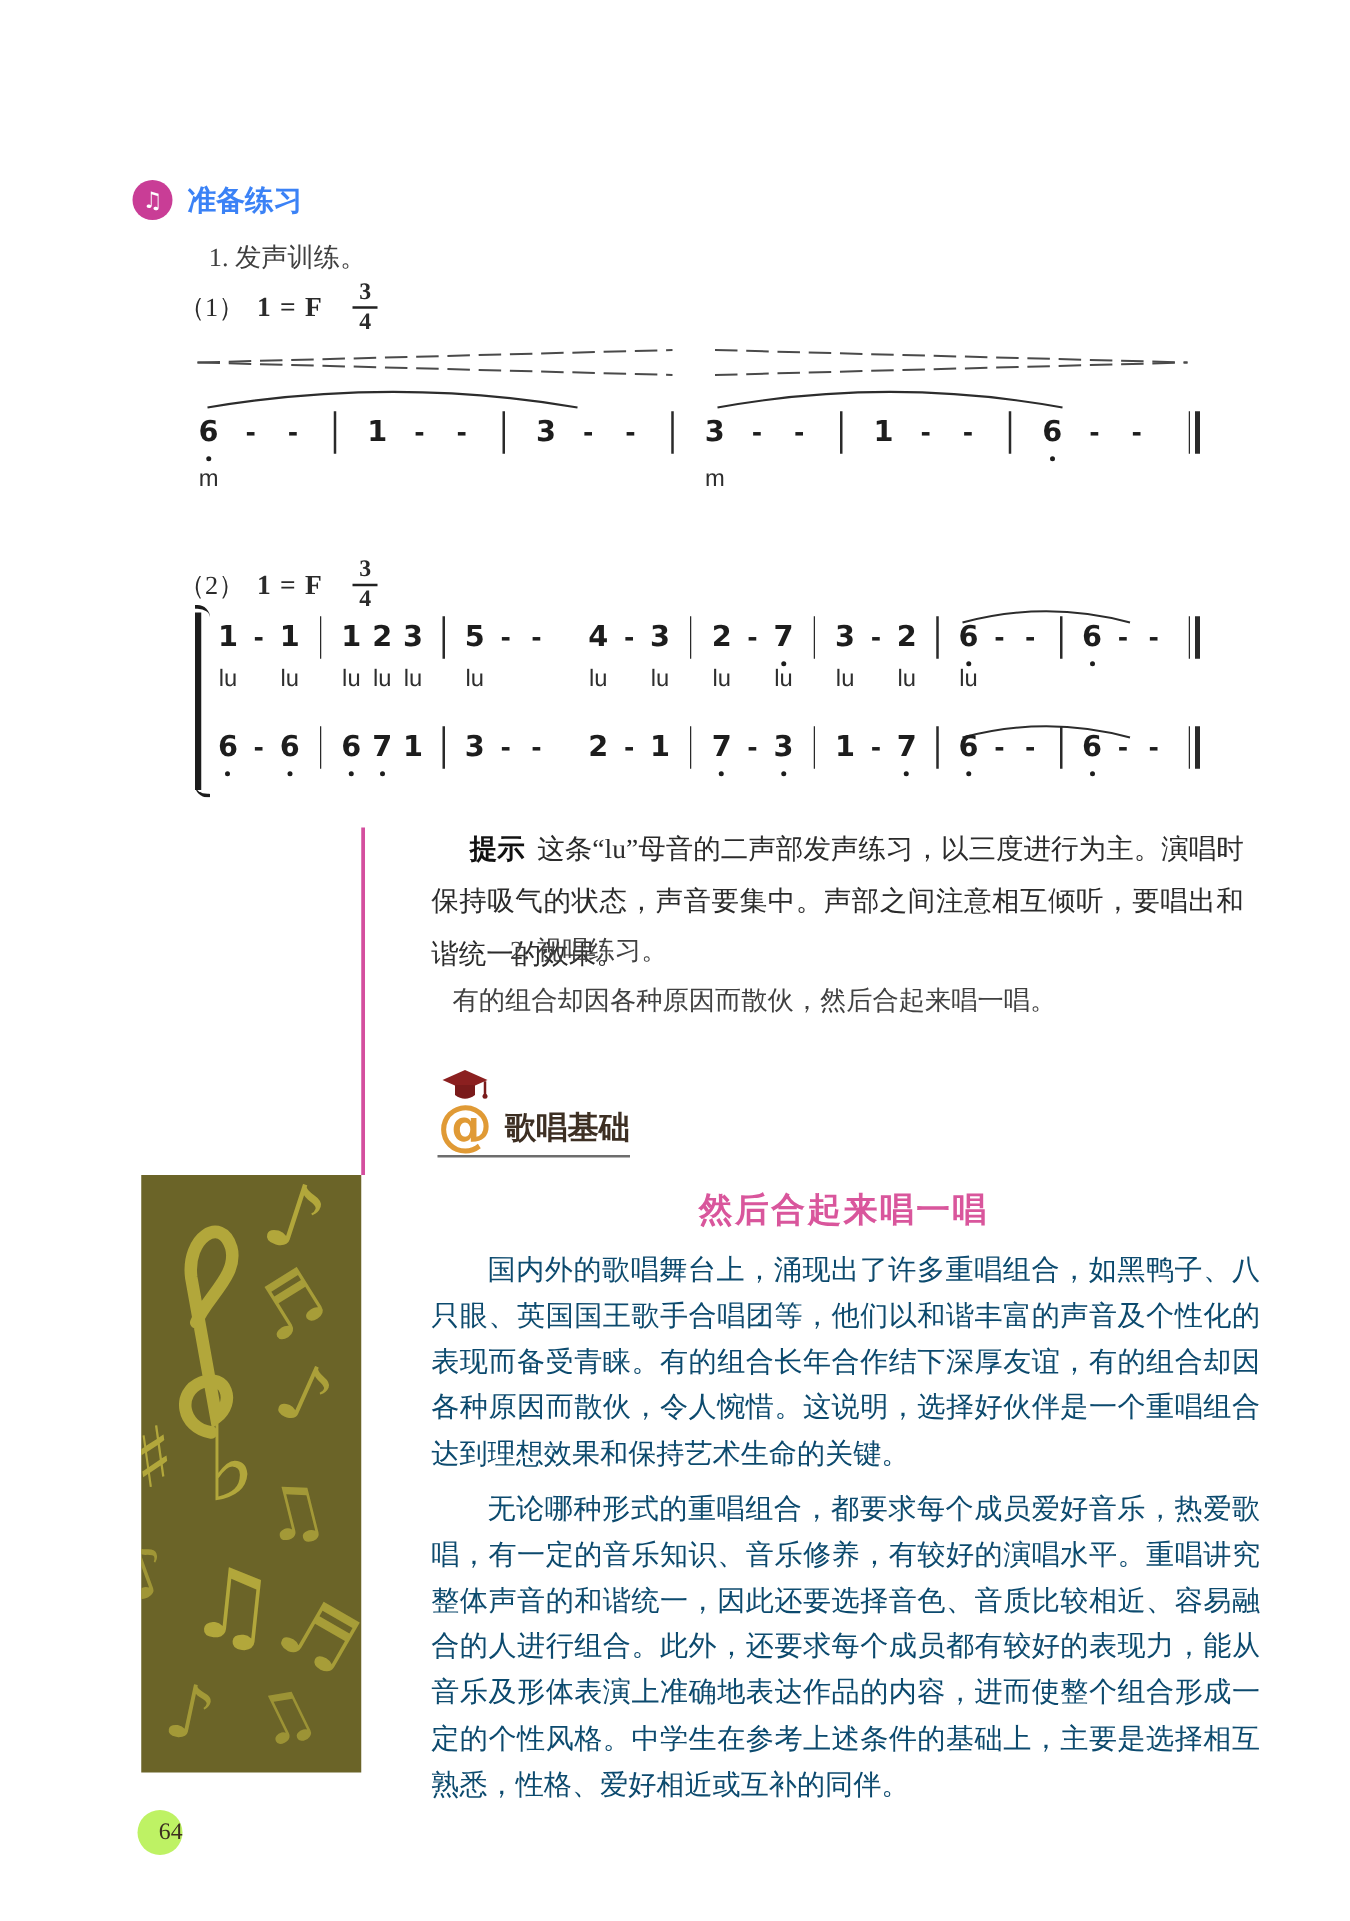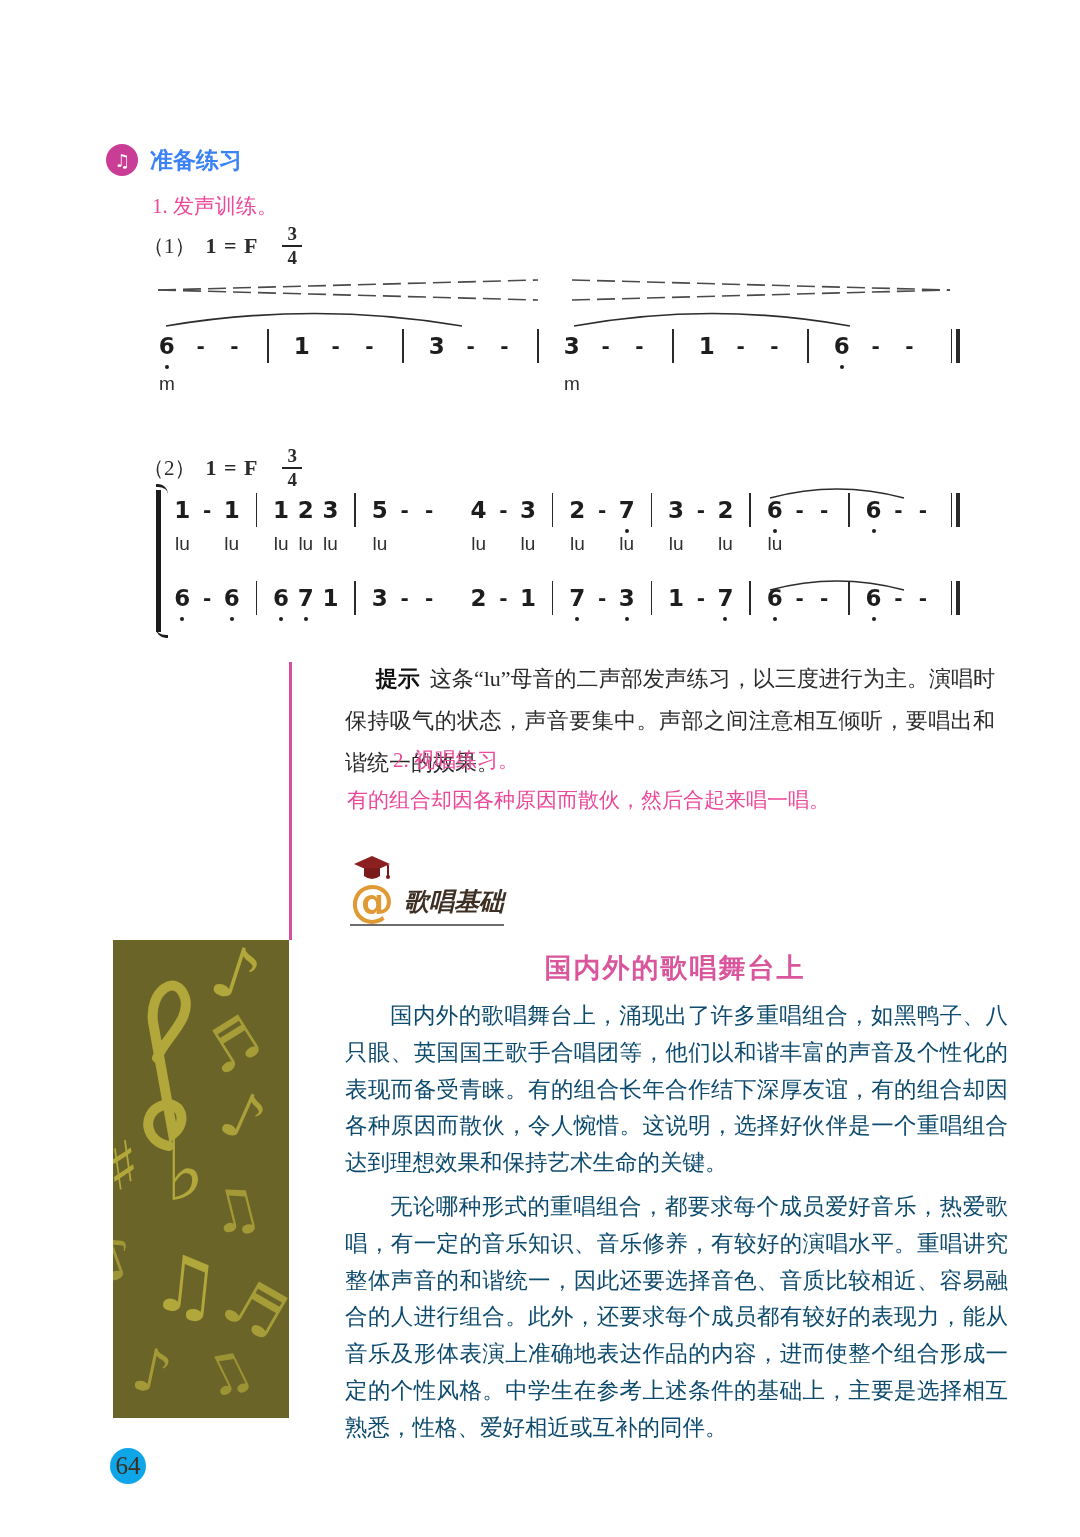--- a/index.html
+++ b/index.html
@@ -6,21 +6,21 @@
   .page{position:relative;width:1080px;height:1537px;background:#ffffff;margin:0 auto;
         font-family:"Liberation Serif",serif;color:#2b2b2b;overflow:hidden;}
 
   
   .prep-header{position:absolute;left:106px;top:144px;display:flex;align-items:center;gap:12px;}
   .icon-circle{width:32px;height:32px;border-radius:50%;background:#c93d96;color:#fff;
                display:flex;align-items:center;justify-content:center;
                font-family:"DejaVu Sans",sans-serif;font-size:18px;}
   .prep-title{font-family:"Liberation Sans",sans-serif;font-weight:bold;font-size:23px;color:#3b82f6;}
 
-  .sec-label{position:absolute;font-size:21px;color:#ec4899;}
+  .sec-label{position:absolute;font-size:21px;color:#404040;margin-left:15px;}
   #sec1-label{left:152px;top:192px;}
   #sec2-label{left:393px;top:746px;}
   #sec2-text{left:347px;top:786px;}
 
   
   .meta{position:absolute;display:flex;align-items:center;gap:10px;font-size:21px;}
   #ex1-meta{left:143px;top:224px;}
   #ex2-meta{left:143px;top:446px;}
   .keysig{font-weight:bold;font-size:22px;letter-spacing:1px;}
   .frac{display:inline-flex;flex-direction:column;align-items:center;margin-left:14px;
@@ -69,35 +69,35 @@
          text-align:justify;text-indent:1.4em;}
 
   
   #basics-header{position:absolute;left:350px;top:868px;display:flex;align-items:flex-end;gap:10px;
                  padding-bottom:4px;border-bottom:2px solid #6d6d6d;}
   .at-wrap{position:relative;width:44px;height:52px;}
   .at-glyph{position:absolute;left:0;bottom:-6px;font-family:"DejaVu Sans",sans-serif;
             font-weight:bold;font-size:44px;color:#e09a35;}
   .cap-svg{position:absolute;left:2px;top:-12px;}
   .basics-title{font-family:"Liberation Sans",sans-serif;font-weight:bold;font-size:25px;
-                color:#3d2f23;padding-bottom:2px;font-style:italic;}
+                color:#3d2f23;padding-bottom:2px;}
 
   #article-title{position:absolute;left:345px;top:950px;width:660px;text-align:center;
                  font-weight:bold;font-size:27px;color:#d9569c;letter-spacing:2px;}
   #article-body{position:absolute;left:345px;top:998px;width:663px;font-size:22.5px;
                 line-height:36.8px;text-align:justify;color:#0c4a6e;}
   #article-body p{margin:0 0 7px;text-indent:2em;}
 
   
   #pink-line{position:absolute;left:289px;top:662px;width:3px;height:278px;background:#d44f9e;}
   #sidebar{position:absolute;left:113px;top:940px;width:176px;height:478px;background:#6b6428;overflow:hidden;}
   .sg{position:absolute;color:#b2a73b;font-family:"DejaVu Sans",sans-serif;}
   #page-badge{position:absolute;left:110px;top:1448px;width:36px;height:36px;border-radius:50%;
-              background:#0ea5e9;display:flex;align-items:center;justify-content:center;
-              font-size:25px;color:#3c2f20;}
+              background:#bef264;display:flex;align-items:center;justify-content:flex-end;
+              font-size:19px;color:#3c2f20;}
 </style>
 </head>
 <body>
 
 <div class="page">
 
   <div class="prep-header">
     <div class="icon-circle">♫</div>
     <div class="prep-title">准备练习</div>
   </div>
@@ -315,21 +315,21 @@
         <polygon points="20,0 38,8 20,16 2,8" fill="#8b2020"></polygon>
         <path d="M12,12 L12,20 Q20,26 28,20 L28,12" fill="#7a1b1b"></path>
         <line x1="36" y1="9" x2="36" y2="20" stroke="#7a1b1b" stroke-width="2"></line>
         <circle cx="36" cy="21" r="2" fill="#7a1b1b"></circle>
       </svg>
       <div class="at-glyph">@</div>
     </div>
     <div class="basics-title">歌唱基础</div>
   </div>
 
-  <div id="article-title">国内外的歌唱舞台上</div>
+  <div id="article-title">然后合起来唱一唱</div>
   <div id="article-body">
     <p>国内外的歌唱舞台上，涌现出了许多重唱组合，如黑鸭子、八只眼、英国国王歌手合唱团等，他们以和谐丰富的声音及个性化的表现而备受青睐。有的组合长年合作结下深厚友谊，有的组合却因各种原因而散伙，令人惋惜。这说明，选择好伙伴是一个重唱组合达到理想效果和保持艺术生命的关键。</p>
     <p>无论哪种形式的重唱组合，都要求每个成员爱好音乐，热爱歌唱，有一定的音乐知识、音乐修养，有较好的演唱水平。重唱讲究整体声音的和谐统一，因此还要选择音色、音质比较相近、容易融合的人进行组合。此外，还要求每个成员都有较好的表现力，能从音乐及形体表演上准确地表达作品的内容，进而使整个组合形成一定的个性风格。中学生在参考上述条件的基础上，主要是选择相互熟悉，性格、爱好相近或互补的同伴。</p>
   </div>
 
   <div id="sidebar">
     <svg class="sg" style="left:8px;top:22px;" width="90" height="200" viewBox="0 0 45 100">
       <path d="M24,92 C12,90 10,76 20,72 C30,68 34,80 26,86 L16,30 C14,14 28,5 32,18 C35,29 22,38 18,48" fill="none" stroke="#b2a73b" stroke-width="5" stroke-linecap="round"></path>
     </svg>
     <span class="sg" style="left:100px;top:-8px;font-size:72px;transform:rotate(18deg);">♪</span>

